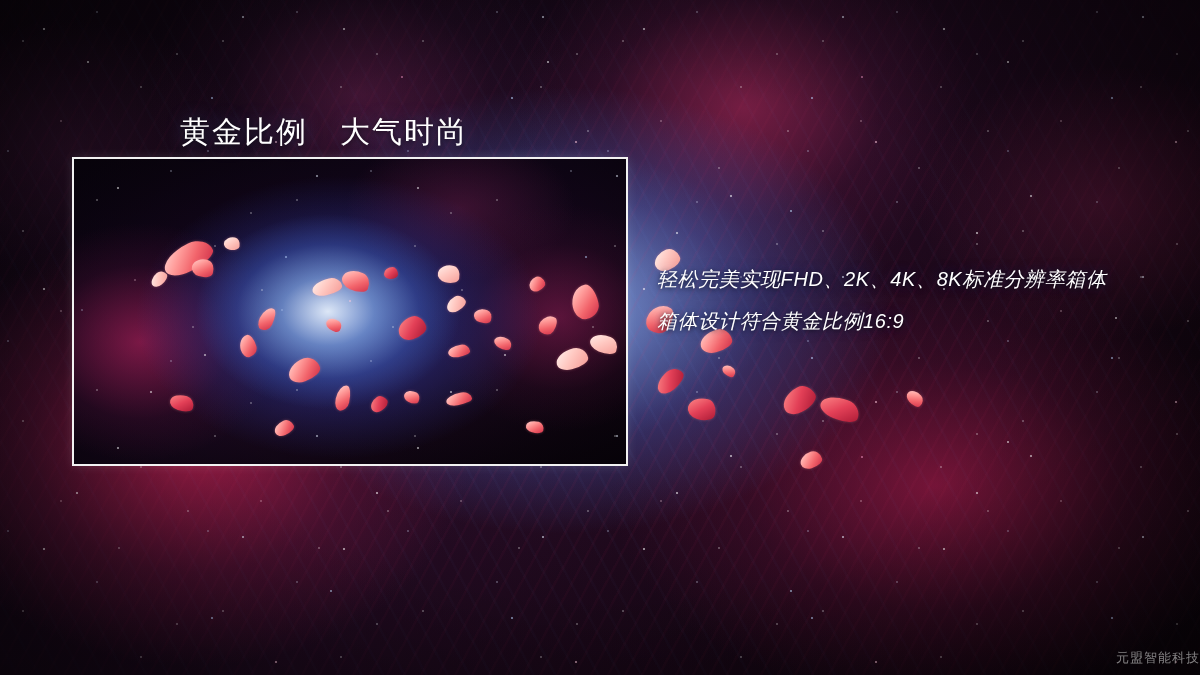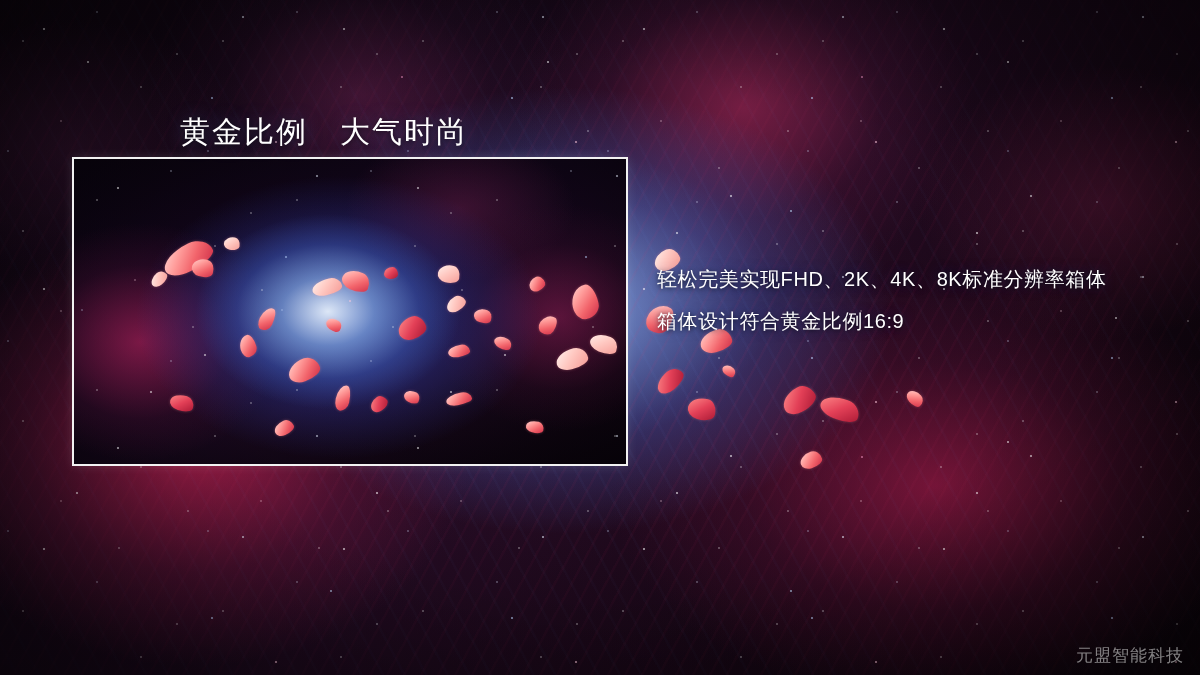--- a/index.html
+++ b/index.html
@@ -87,23 +87,23 @@
   .petal.pale{background:linear-gradient(135deg,#fff2ee 0%,#ffc9c2 45%,#f59a95 100%);}
   .petal.deep{background:linear-gradient(135deg,#ff8e8c 0%,#e34057 50%,#a81733 100%);}
 
   
   .title{position:absolute;left:180px;top:112px;color:#ffffff;font-size:30px;
          letter-spacing:2px;white-space:pre;
          text-shadow:0 1px 6px rgba(0,0,0,.75),0 0 18px rgba(120,150,255,.35);}
   .body-text{position:absolute;left:657px;top:258px;width:520px;color:#ffffff;
              font-size:20px;line-height:42px;letter-spacing:.6px;
              text-shadow:0 1px 5px rgba(0,0,0,.8),0 0 12px rgba(40,60,140,.5);}
-  .body-text div{white-space:nowrap;}
-  .watermark{position:absolute;right:16px;bottom:8px;color:rgba(205,205,205,.62);
-             font-size:17px;letter-spacing:1px;}
+  .body-text div{white-space:nowrap;font-style:italic;}
+  .watermark{position:absolute;right:0;bottom:8px;color:rgba(205,205,205,.62);
+             font-size:13px;letter-spacing:1px;}
 </style>
 </head>
 <body>
 
 <div class="slide">
 
   <div class="bg">
     <div class="bg-base"></div>
     <div class="bg-wisp"></div>
     <div class="stars s1"></div>

